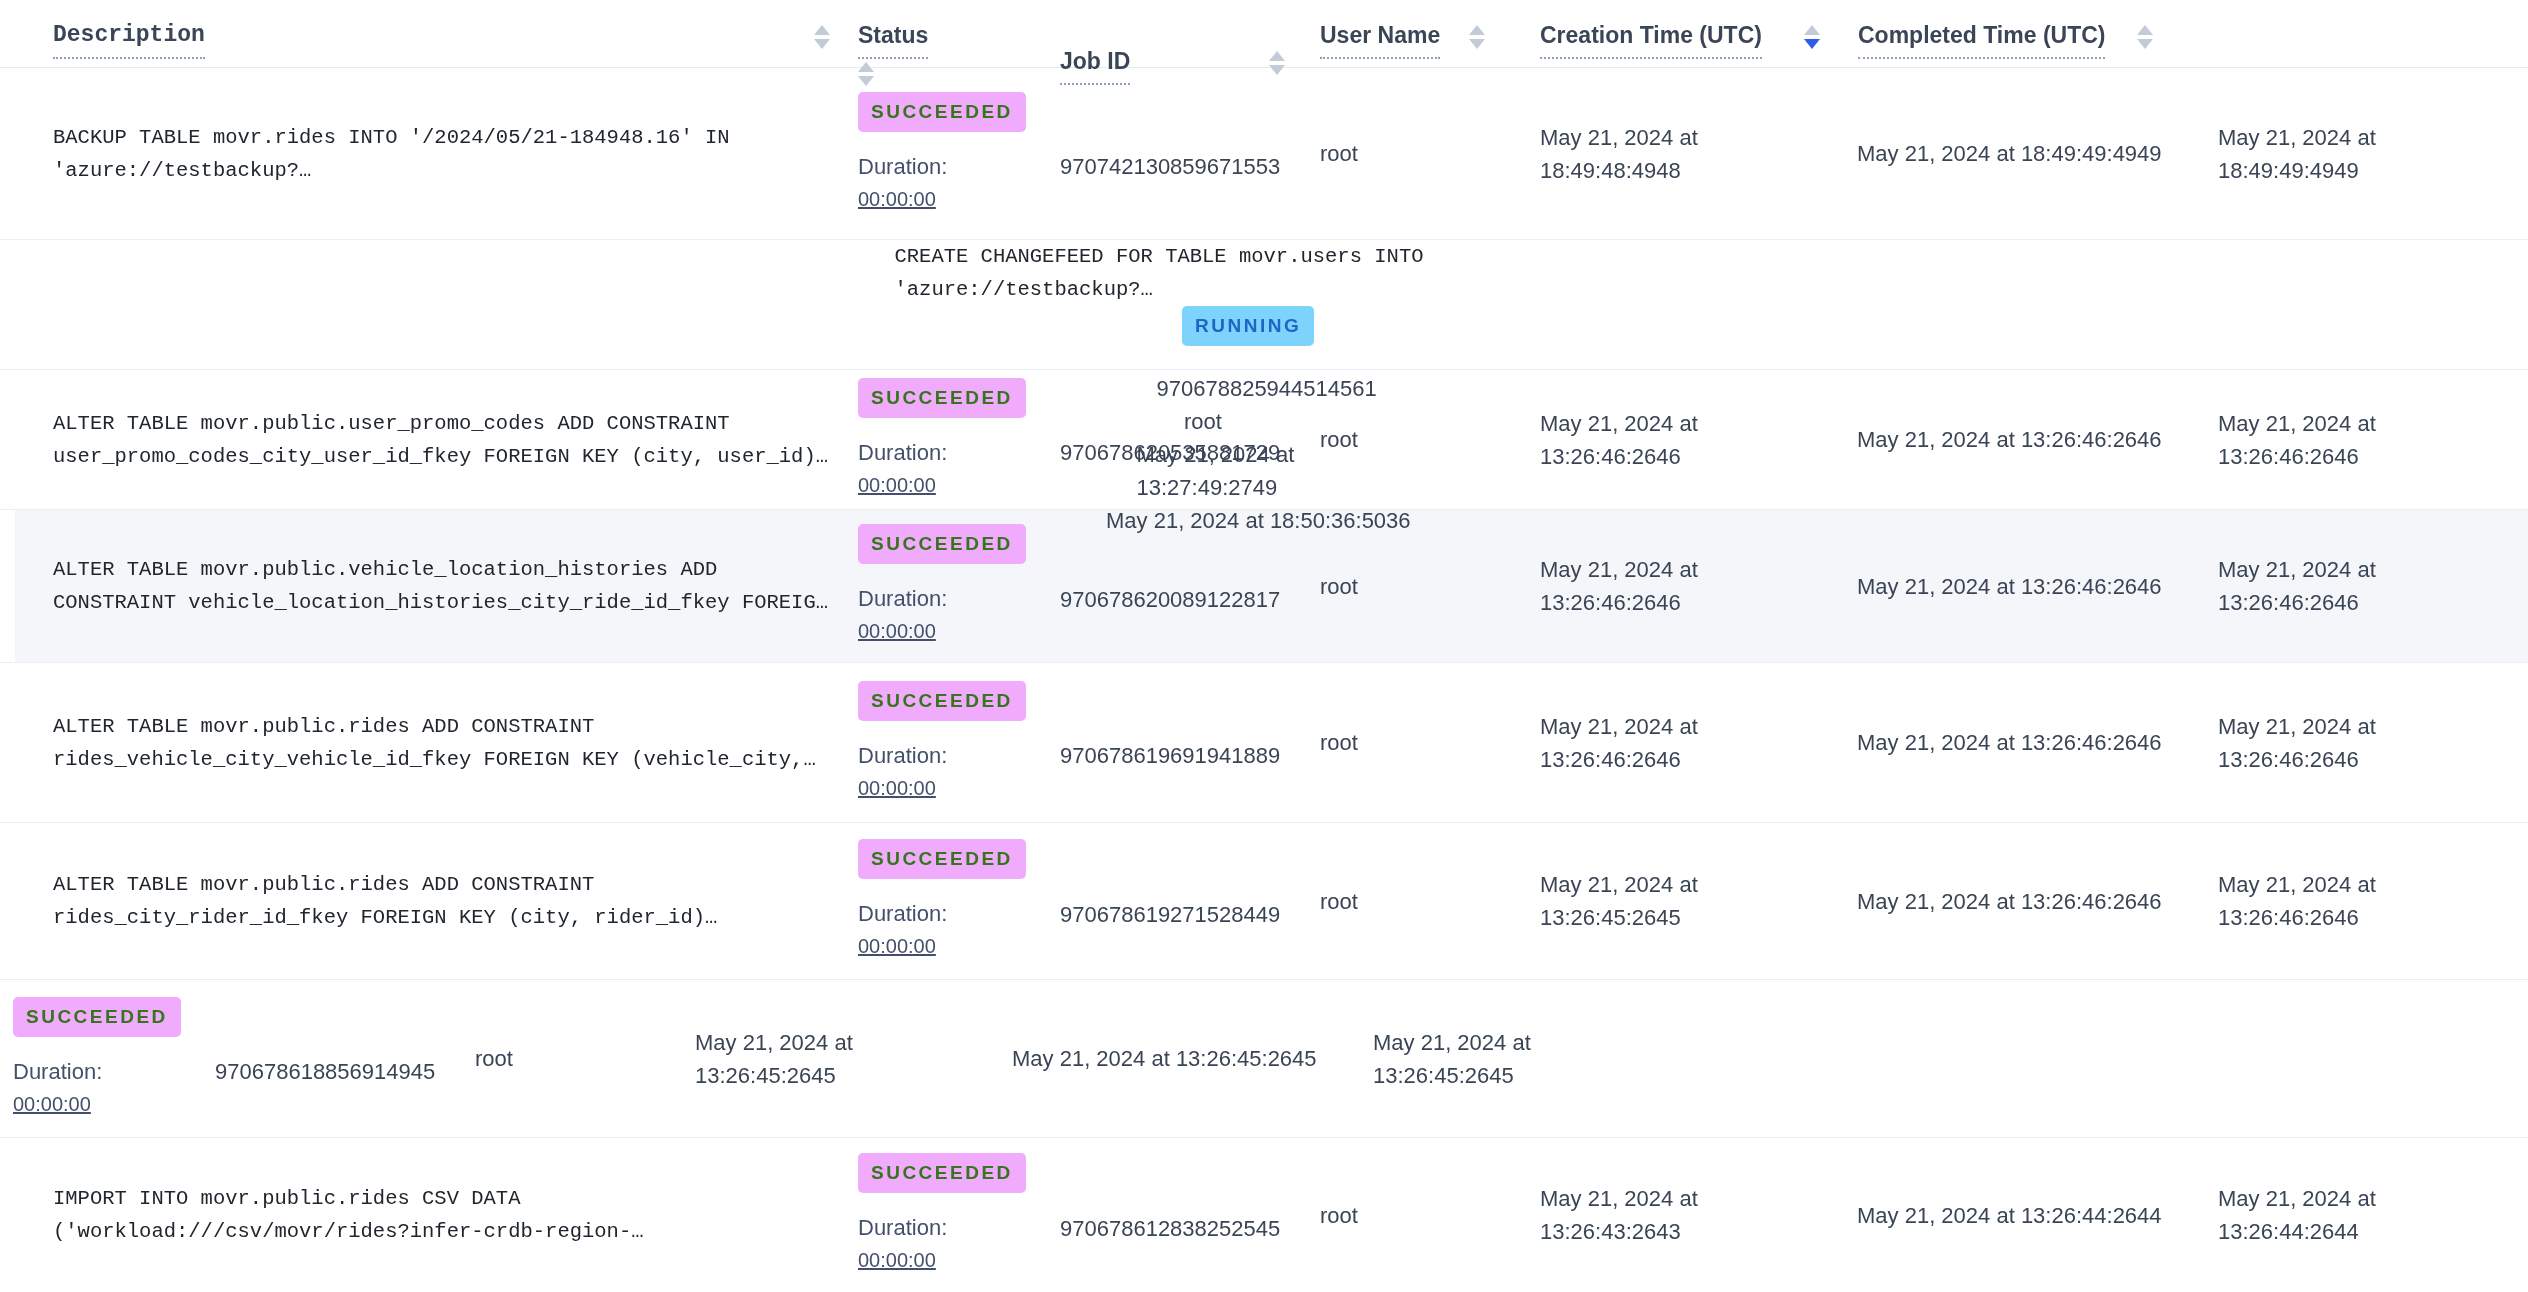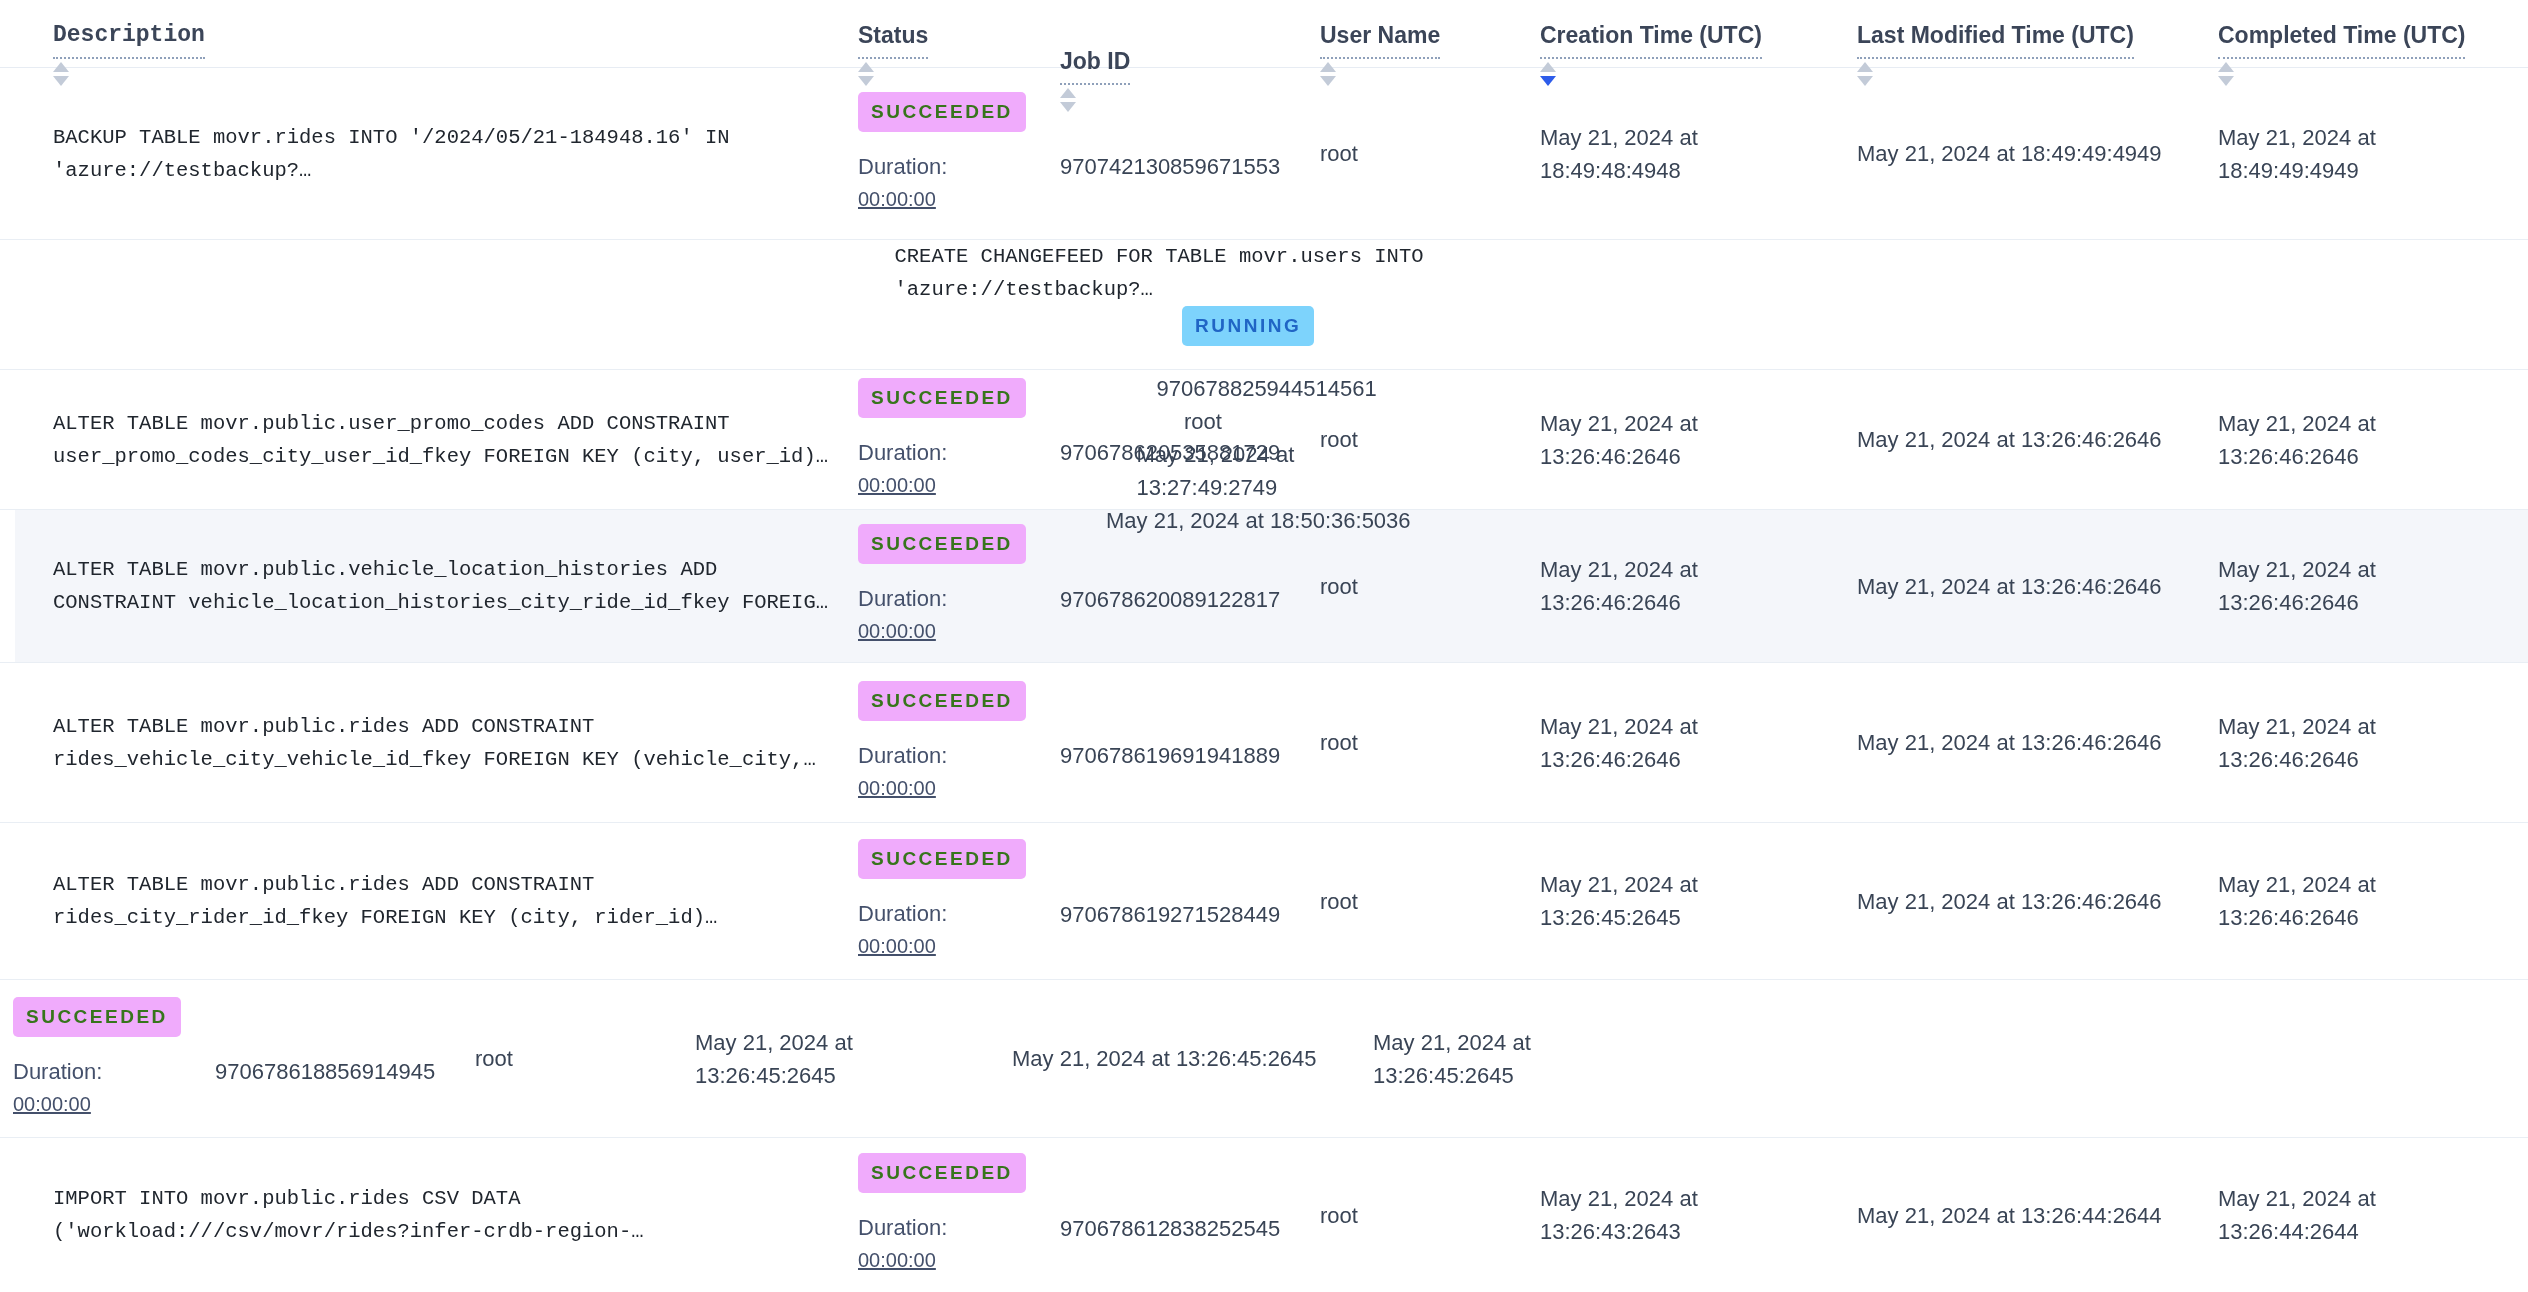--- a/index.html
+++ b/index.html
@@ -17,21 +17,21 @@
   .cell-user      {width:200px;padding-left:20px;}
   .cell-created   {width:335px;padding-left:40px;}
   .cell-modified  {width:360px;padding-left:22px;}
   .cell-completed {width:333px;padding-left:23px;padding-right:25px;}
 
   
   .thead{
     display:flex;height:68px;border-bottom:1px solid #e7ecf3;
     align-items:flex-start;padding-top:22px;box-sizing:border-box;
   }
-  .hcell{display:flex;justify-content:space-between;align-items:flex-start;padding-right:15px;cursor:pointer;flex-direction:column;}
+  .hcell{display:flex;justify-content:space-between;align-items:flex-start;padding-right:15px;cursor:pointer;}
   .hlabel{
     display:inline-block;font-size:23px;font-weight:700;color:#3b4558;
     line-height:26px;border-bottom:2px dotted #8fa0ba;padding-bottom:9px;
   }
   .sort-icon{display:inline-flex;flex-direction:column;align-items:center;margin-top:3px;}
   .tri{width:0;height:0;border-left:8px solid transparent;border-right:8px solid transparent;}
   .tri-up{border-bottom:10px solid #c3cbd8;margin-bottom:4px;}
   .tri-down{border-top:10px solid #c3cbd8;}
   .sort-icon[data-sort="desc"] .tri-down{border-top-color:#2d5cea;}
 
@@ -99,27 +99,20 @@
           <span class="tri tri-down"></span>
         </span>
     </div>
     <div class="cell cell-created hcell">
       <span class="hlabel">Creation Time (UTC)</span>
       <span class="sort-icon" data-sort="desc">
           <span class="tri tri-up"></span>
           <span class="tri tri-down"></span>
         </span>
     </div>
-    <div class="cell cell-modified hcell">
-      <span class="hlabel">Last Modified Time (UTC)</span>
-      <span class="sort-icon" data-sort="none">
-          <span class="tri tri-up"></span>
-          <span class="tri tri-down"></span>
-        </span>
-    </div>
     <div class="cell cell-completed hcell">
       <span class="hlabel">Completed Time (UTC)</span>
       <span class="sort-icon" data-sort="none">
           <span class="tri tri-up"></span>
           <span class="tri tri-down"></span>
         </span>
     </div>
   </div>
 
   <div class="tbody">

